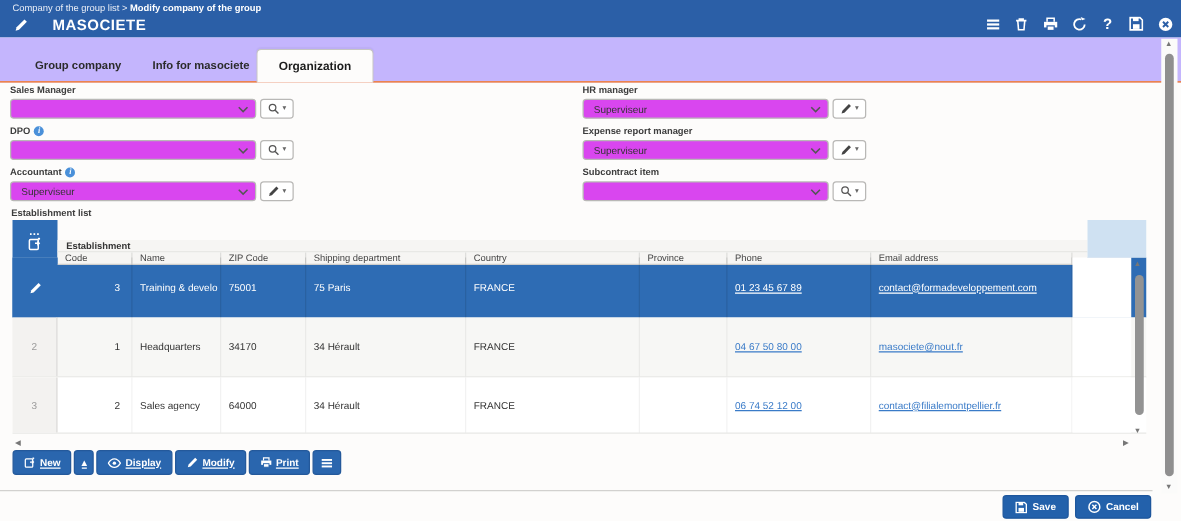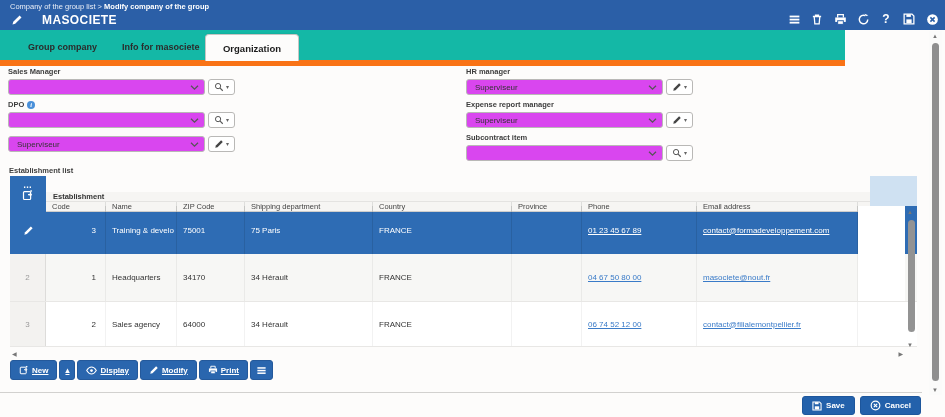--- a/index.html
+++ b/index.html
@@ -12,22 +12,22 @@
   .breadcrumb { position:absolute; left:10px; top:2px; font-size:7.5px; color:#e9eef7; white-space:nowrap; }
   .breadcrumb .crumb-current { font-weight:bold; color:#fff; }
   .brand { position:absolute; left:10px; top:13px; display:flex; align-items:center; gap:6px; }
   .brand-title { font-size:12px; font-weight:bold; color:#fff; letter-spacing:.4px;margin-left:12px; }
   .topbar-actions { position:absolute; right:6px; top:12px; display:flex; gap:9px; align-items:center; }
   .tb-ic { width:14px; height:14px; display:flex; align-items:center; justify-content:center; cursor:pointer; }
   .tb-ic svg { display:block; }
   .help-glyph { color:#fff; font-weight:bold; font-size:12px; line-height:12px; }
 
   
-  .tabstrip { position:absolute; top:30px; left:0; width:845px; height:36px; background:#14b8a6;
-              border-bottom:6px solid #f97316; }
+  .tabstrip { position:absolute; top:30px; left:0; width:945px; height:36px; background:#c4b5fd;
+              border-bottom:1px solid #f97316; }
   .tab { position:absolute; bottom:8px; font-size:9px; font-weight:bold; color:#2b2b2b; cursor:pointer; }
   .tab-1 { left:28px; }
   .tab-2 { left:122px; }
   .tab-active { position:absolute; left:205px; bottom:-1px; width:94px; height:27px; background:#fdfcfb;
                 border:1px solid #c6c5c3; border-bottom:none; border-radius:4px 4px 0 0; z-index:2;
                 display:flex; align-items:center; justify-content:center; font-size:9.5px; font-weight:bold; color:#1c1c1c;
                 box-shadow:0 -1px 1px rgba(0,0,0,.04); cursor:default; }
 
   
   .field { position:absolute; width:230px; }
@@ -216,20 +216,24 @@
         <svg width="10" height="10" viewBox="0 0 16 16">
             <circle cx="6.5" cy="6.5" r="4.2" fill="none" stroke="#555" stroke-width="1.6"></circle>
             <path d="M9.8 9.8L14 14" stroke="#555" stroke-width="1.8"></path>
           </svg>
         <span class="caret-sm">▾</span>
       </div>
     </div>
   </div>
 
   <div class="field" style="left:8px; top:133px;">
+    <div class="f-label">
+      <span>Accountant</span>
+      <span class="info-dot">i</span>
+    </div>
     <div class="control">
       <div class="selectbox">
         <span>Superviseur</span>
         <svg width="9" height="7" viewBox="0 0 10 8">
             <polyline points="1,2 5,6 9,2" fill="none" stroke="#555" stroke-width="1.4"></polyline>
           </svg>
       </div>
       <div class="toolbox">
         <svg width="10" height="10" viewBox="0 0 16 16">
             <path d="M2 14l1-3.6L11.4 2 14 4.6 5.6 13z" fill="#444"></path>

